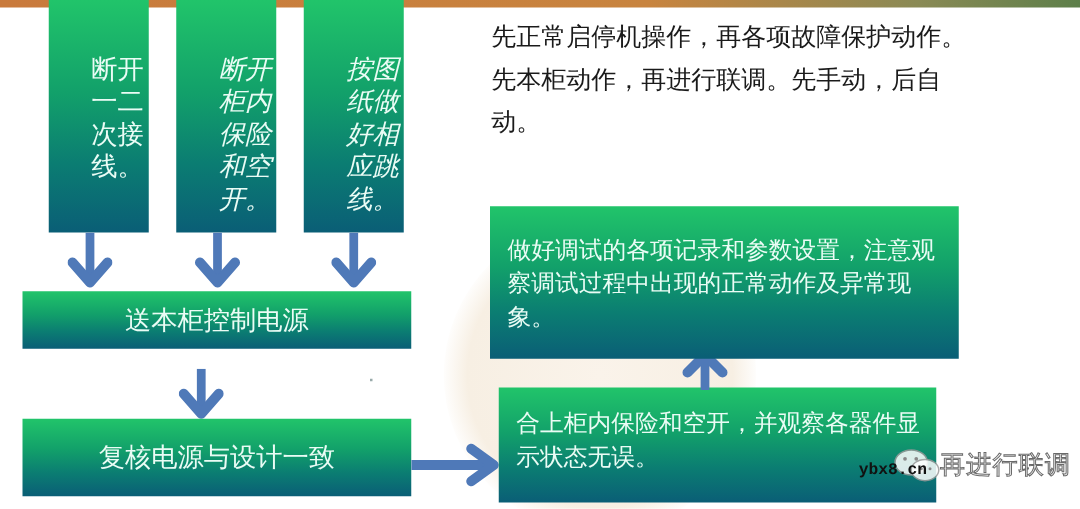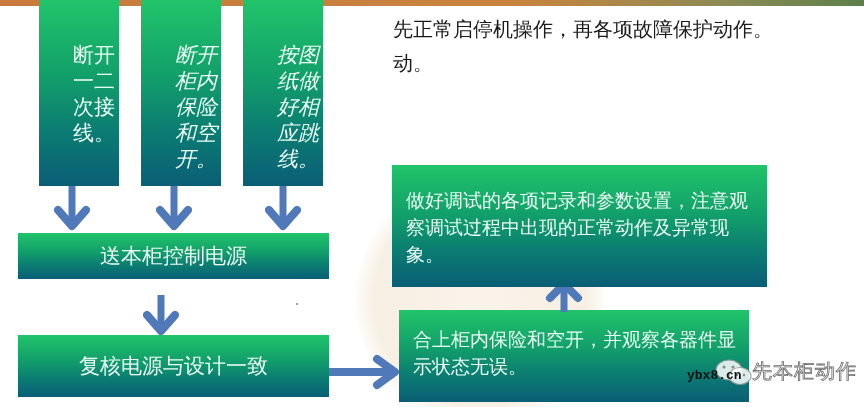--- a/index.html
+++ b/index.html
@@ -106,25 +106,26 @@
   <path d="M19 32 V6" stroke="#4f79b8" stroke-width="7" fill="none"></path>
   <path d="M5 18 L19 4 L33 18" stroke="#4f79b8" stroke-width="8" fill="none" stroke-linecap="round" stroke-linejoin="round"></path>
 </svg>
 
 <div class="gbox para" style="left:392px;top:165px;width:375px;height:122px;padding-top:22px;">
   <span>做好调试的各项记录和参数设置，注意观察调试过程中出现的正常动作及异常现象。</span>
 </div>
 
 <div class="instr">
   <div style="margin-top:4px;">先正常启停机操作，再各项故障保护动作。</div>
+  <div style="margin-top:4px;">先本柜动作，再进行联调。先手动，后自</div>
   <div style="margin-top:4px;">动。</div>
 </div>
 
 <svg class="wm-icon" width="40" height="32" viewBox="0 0 40 32">
   <ellipse cx="15" cy="13" rx="13" ry="10" fill="#ffffff" stroke="#9a9a9a" stroke-width="1.2" opacity="0.85"></ellipse>
   <ellipse cx="26" cy="19" rx="11" ry="8.5" fill="#ffffff" stroke="#9a9a9a" stroke-width="1.2" opacity="0.85"></ellipse>
   <circle cx="10" cy="10" r="1.5" fill="#888"></circle>
     <circle cx="19" cy="10" r="1.5" fill="#888"></circle>
   <circle cx="23" cy="18" r="1.2" fill="#888"></circle>
     <circle cx="30" cy="18" r="1.2" fill="#888"></circle>
 </svg>
 <div class="wm-url">ybx8.cn</div>
-<div class="wm-brand">先本柜动作</div>
+<div class="wm-brand">再进行联调</div>
 
 </body></html>

